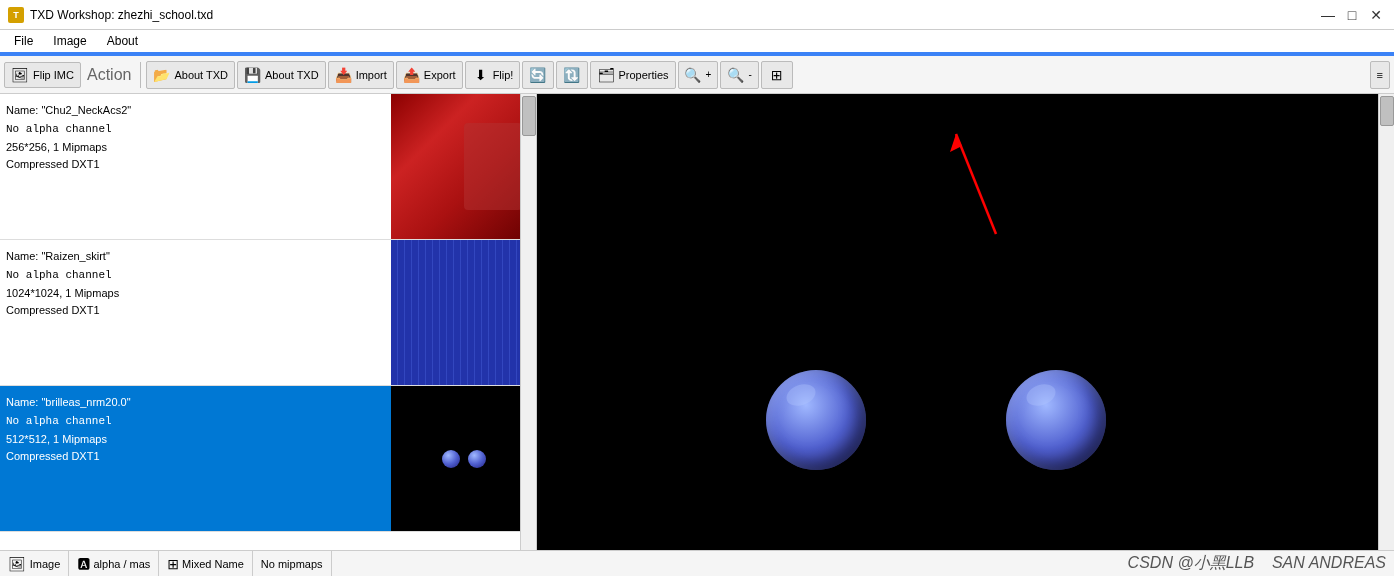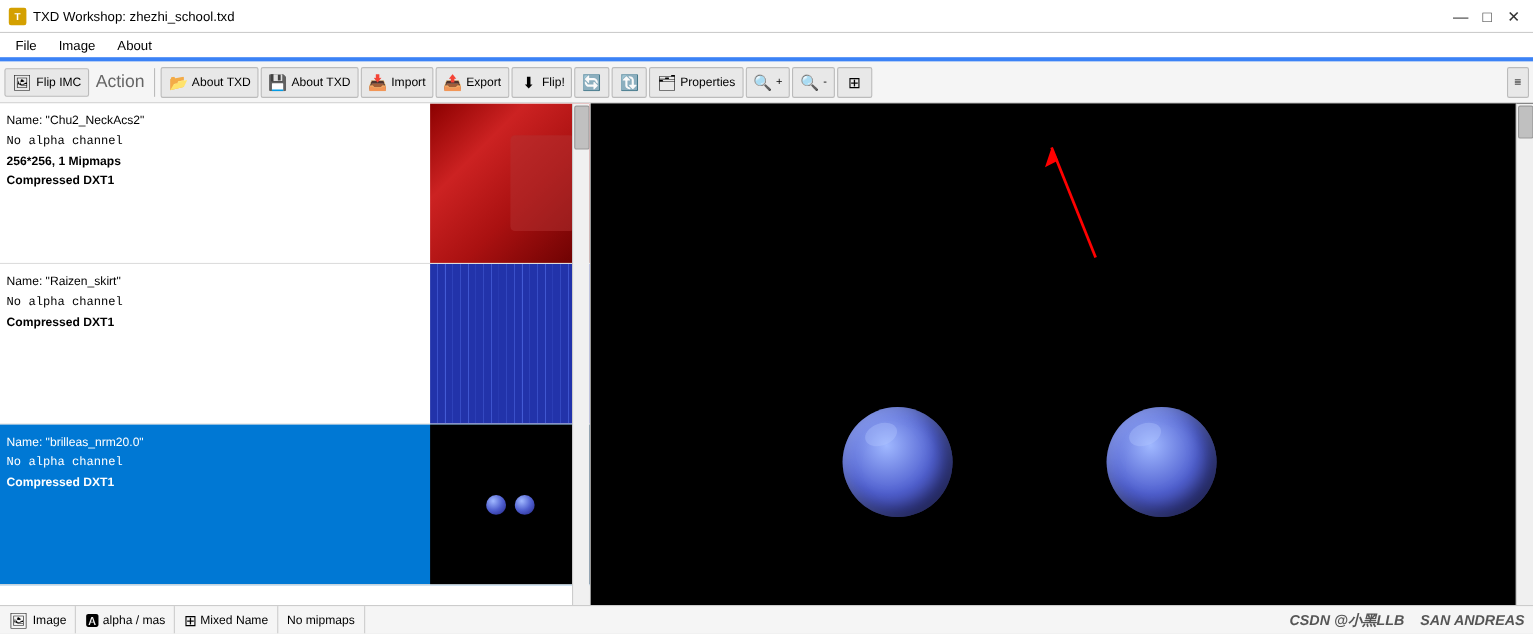--- a/index.html
+++ b/index.html
@@ -60,21 +60,21 @@
       display: flex; align-items: stretch;
       border-bottom: 1px solid #ddd;
       cursor: pointer; min-height: 145px;
     }
     .texture-item.selected { background: #0078d4; color: white; }
     .texture-info {
       padding: 8px 6px; flex: 1; font-size: 11px; line-height: 1.5;
     }
     .texture-info .name { margin-bottom: 2px; }
     .texture-info .alpha { margin-bottom: 2px; font-family: Liberation Mono, monospace; }
-    .texture-info .details { font-weight: bold; }
+    .texture-info .details { font-weight: normal; }
     .texture-thumbnail {
       width: 145px; min-width: 145px; height: 145px;
       overflow: hidden; position: relative;
       background: #000;
     }
     .scrollbar-track {
       position: absolute; right: 0; top: 0; width: 16px; height: 100%;
       background: #f0f0f0; border-left: 1px solid #ccc;
     }
     .scrollbar-thumb {
@@ -133,21 +133,21 @@
     .status-section {
       display: flex; align-items: center; gap: 4px;
       padding: 0 8px; border-right: 1px solid #ccc; height: 100%;
     }
     .status-icon { font-size: 14px; }
     .status-tab {
       display: flex; align-items: center; gap: 3px;
       padding: 0 8px; height: 100%; cursor: pointer;
       border-right: 1px solid #ccc;
     }
-    .status-right { margin-left: auto; padding: 0 8px; color: #555; font-size: 13px; font-style: italic; font-weight: bold; }
+    .status-right { margin-left: auto; padding: 0 8px; color: #555; font-size: 16px; font-style: italic; }
 
     
     .thumb-red {
       background: linear-gradient(135deg, #8B0000 0%, #cc2222 30%, #aa1111 60%, #660000 100%);
       position: relative;
     }
     .thumb-red::before {
       content: '';
       position: absolute; top: 20%; right: 10%; width: 40%; height: 60%;
       background: rgba(180,50,50,0.5); border-radius: 4px;
@@ -273,29 +273,31 @@
           <div class="details">256*256, 1 Mipmaps</div>
           <div class="details">Compressed DXT1</div>
         </div>
         <div class="texture-thumbnail thumb-red"></div>
       </div>
 
       <div class="texture-item">
         <div class="texture-info">
           <div class="name">Name: <span>"Raizen_skirt"</span></div>
           <div class="alpha">No alpha channel</div>
+          <div class="details">1024*1024, 1 Mipmaps</div>
           <div class="details">Compressed DXT1</div>
         </div>
         <div class="texture-thumbnail thumb-blue-lines"></div>
       </div>
 
       <div class="texture-item selected">
         <div class="texture-info">
           <div class="name">Name: <span>"brilleas_nrm20.0"</span></div>
           <div class="alpha">No alpha channel</div>
+          <div class="details">512*512, 1 Mipmaps</div>
           <div class="details">Compressed DXT1</div>
         </div>
         <div class="texture-thumbnail thumb-black-spheres">
           <div class="mini-sphere"></div>
           <div class="mini-sphere"></div>
         </div>
       </div>
 
     </div>
 

